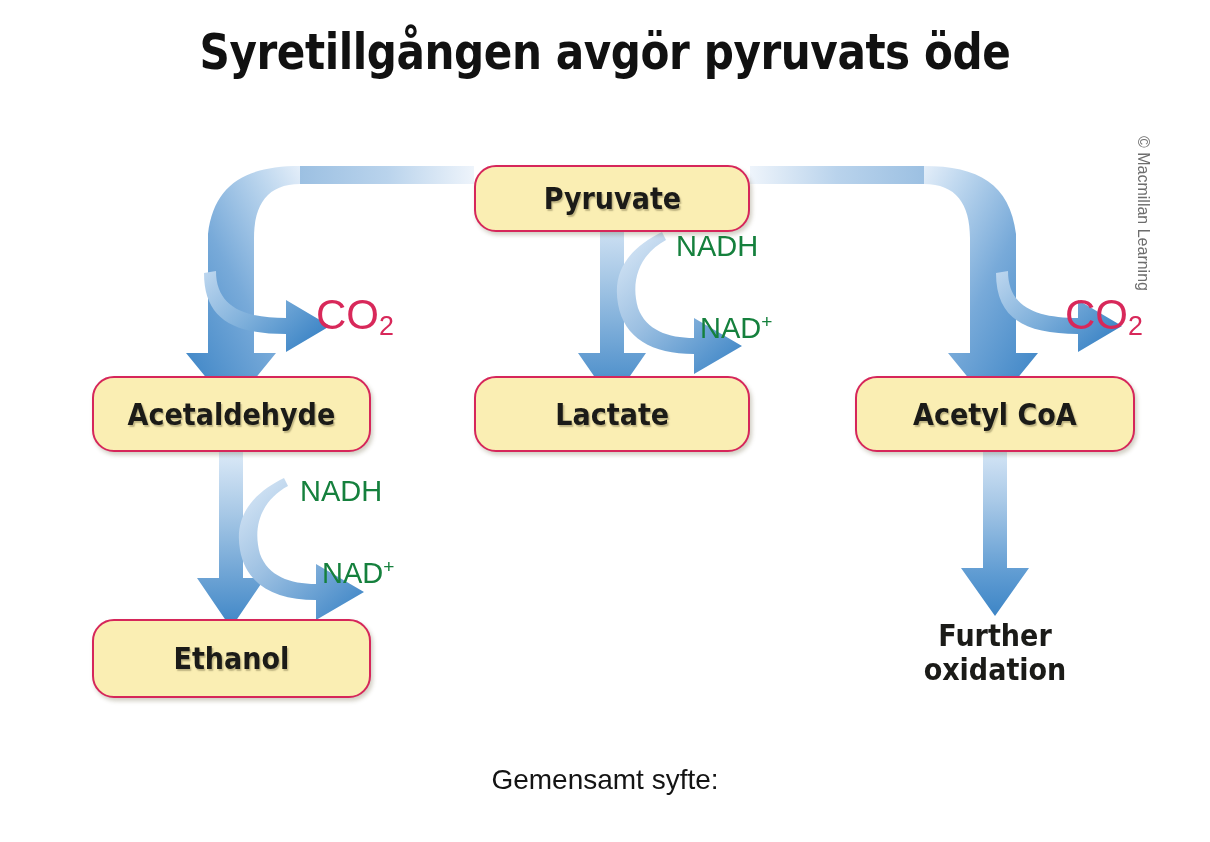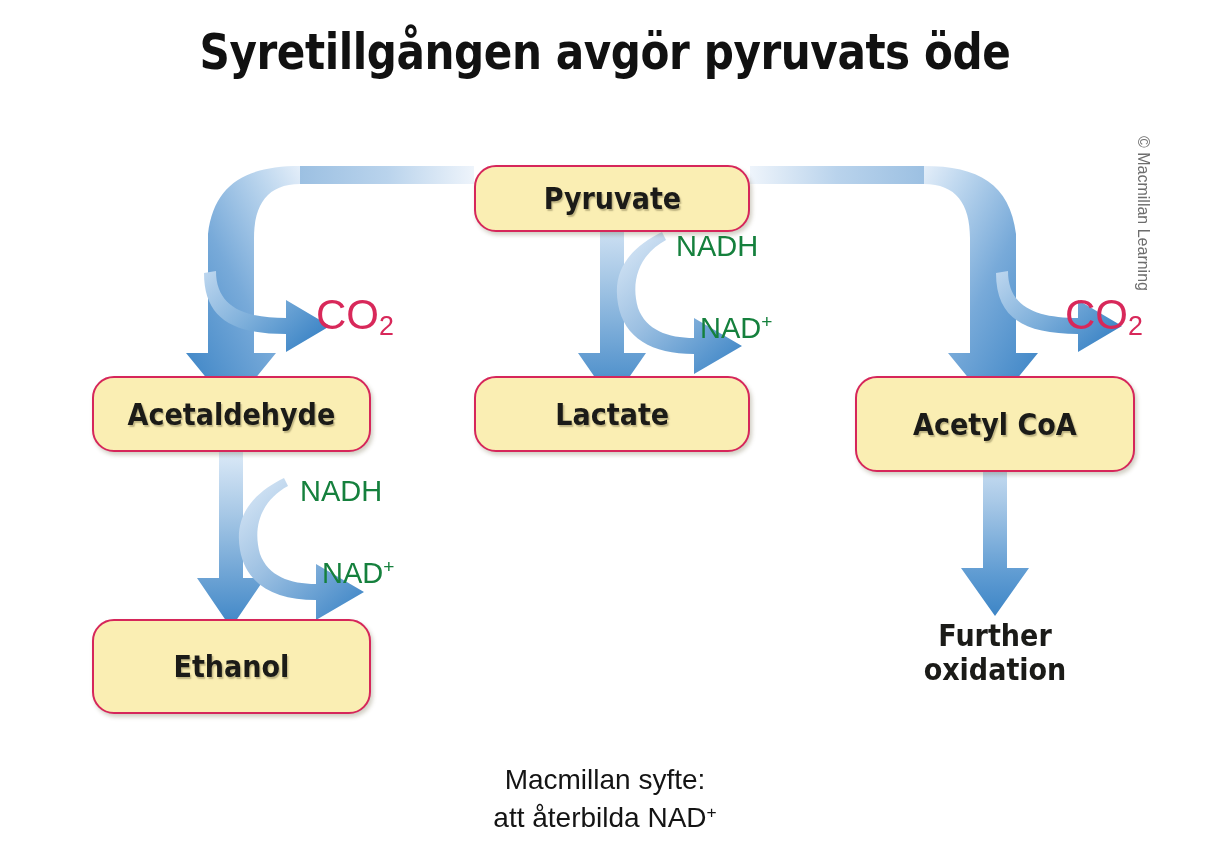--- a/index.html
+++ b/index.html
@@ -65,22 +65,22 @@
     font-size: 30px;
     color: #1b1b18;
     transform: scaleX(0.90);
     white-space: nowrap;
     text-shadow: 1.5px 1.5px 1.5px rgba(120,110,70,0.45);
   }
 
   #node-pyruvate     { left: 474px; top: 137px; width: 276px; height: 67px; margin-top: 20px; }
   #node-acetaldehyde { left: 92px;  top: 368px; width: 279px; height: 76px; }
   #node-lactate      { left: 474px; top: 368px; width: 276px; height: 76px; }
-  #node-acetylcoa    { left: 855px; top: 368px; width: 280px; height: 96px; }
-  #node-ethanol      { left: 92px;  top: 611px; width: 279px; height: 95px; }
+  #node-acetylcoa    { left: 855px; top: 368px; width: 280px; height: 76px; }
+  #node-ethanol      { left: 92px;  top: 611px; width: 279px; height: 79px; }
 
   
   .plain-bold {
     position: absolute;
     font-family: "DejaVu Sans", sans-serif;
     font-weight: bold;
     font-size: 30px;
     line-height: 1.12;
     color: #1b1b18;
     text-align: center;
@@ -318,19 +318,18 @@
 
   <div class="mol-label" id="lbl-nadh-mid">NADH</div>
 
   <div class="mol-label" id="lbl-nad-mid"><span>NAD</span><sup>+</sup></div>
 
   <div class="mol-label" id="lbl-nadh-eth">NADH</div>
 
   <div class="mol-label" id="lbl-nad-eth"><span>NAD</span><sup>+</sup></div>
 
   <div class="caption">
-    <div>Macmillan syfte:</div>
-    <div><span>att återbilda NAD</span><sup>+</sup></div>
+    <div>Gemensamt syfte:</div>
   </div>
 
   <div class="copyright">© Macmillan Learning</div>
 
 </div>
 
 </body></html>

